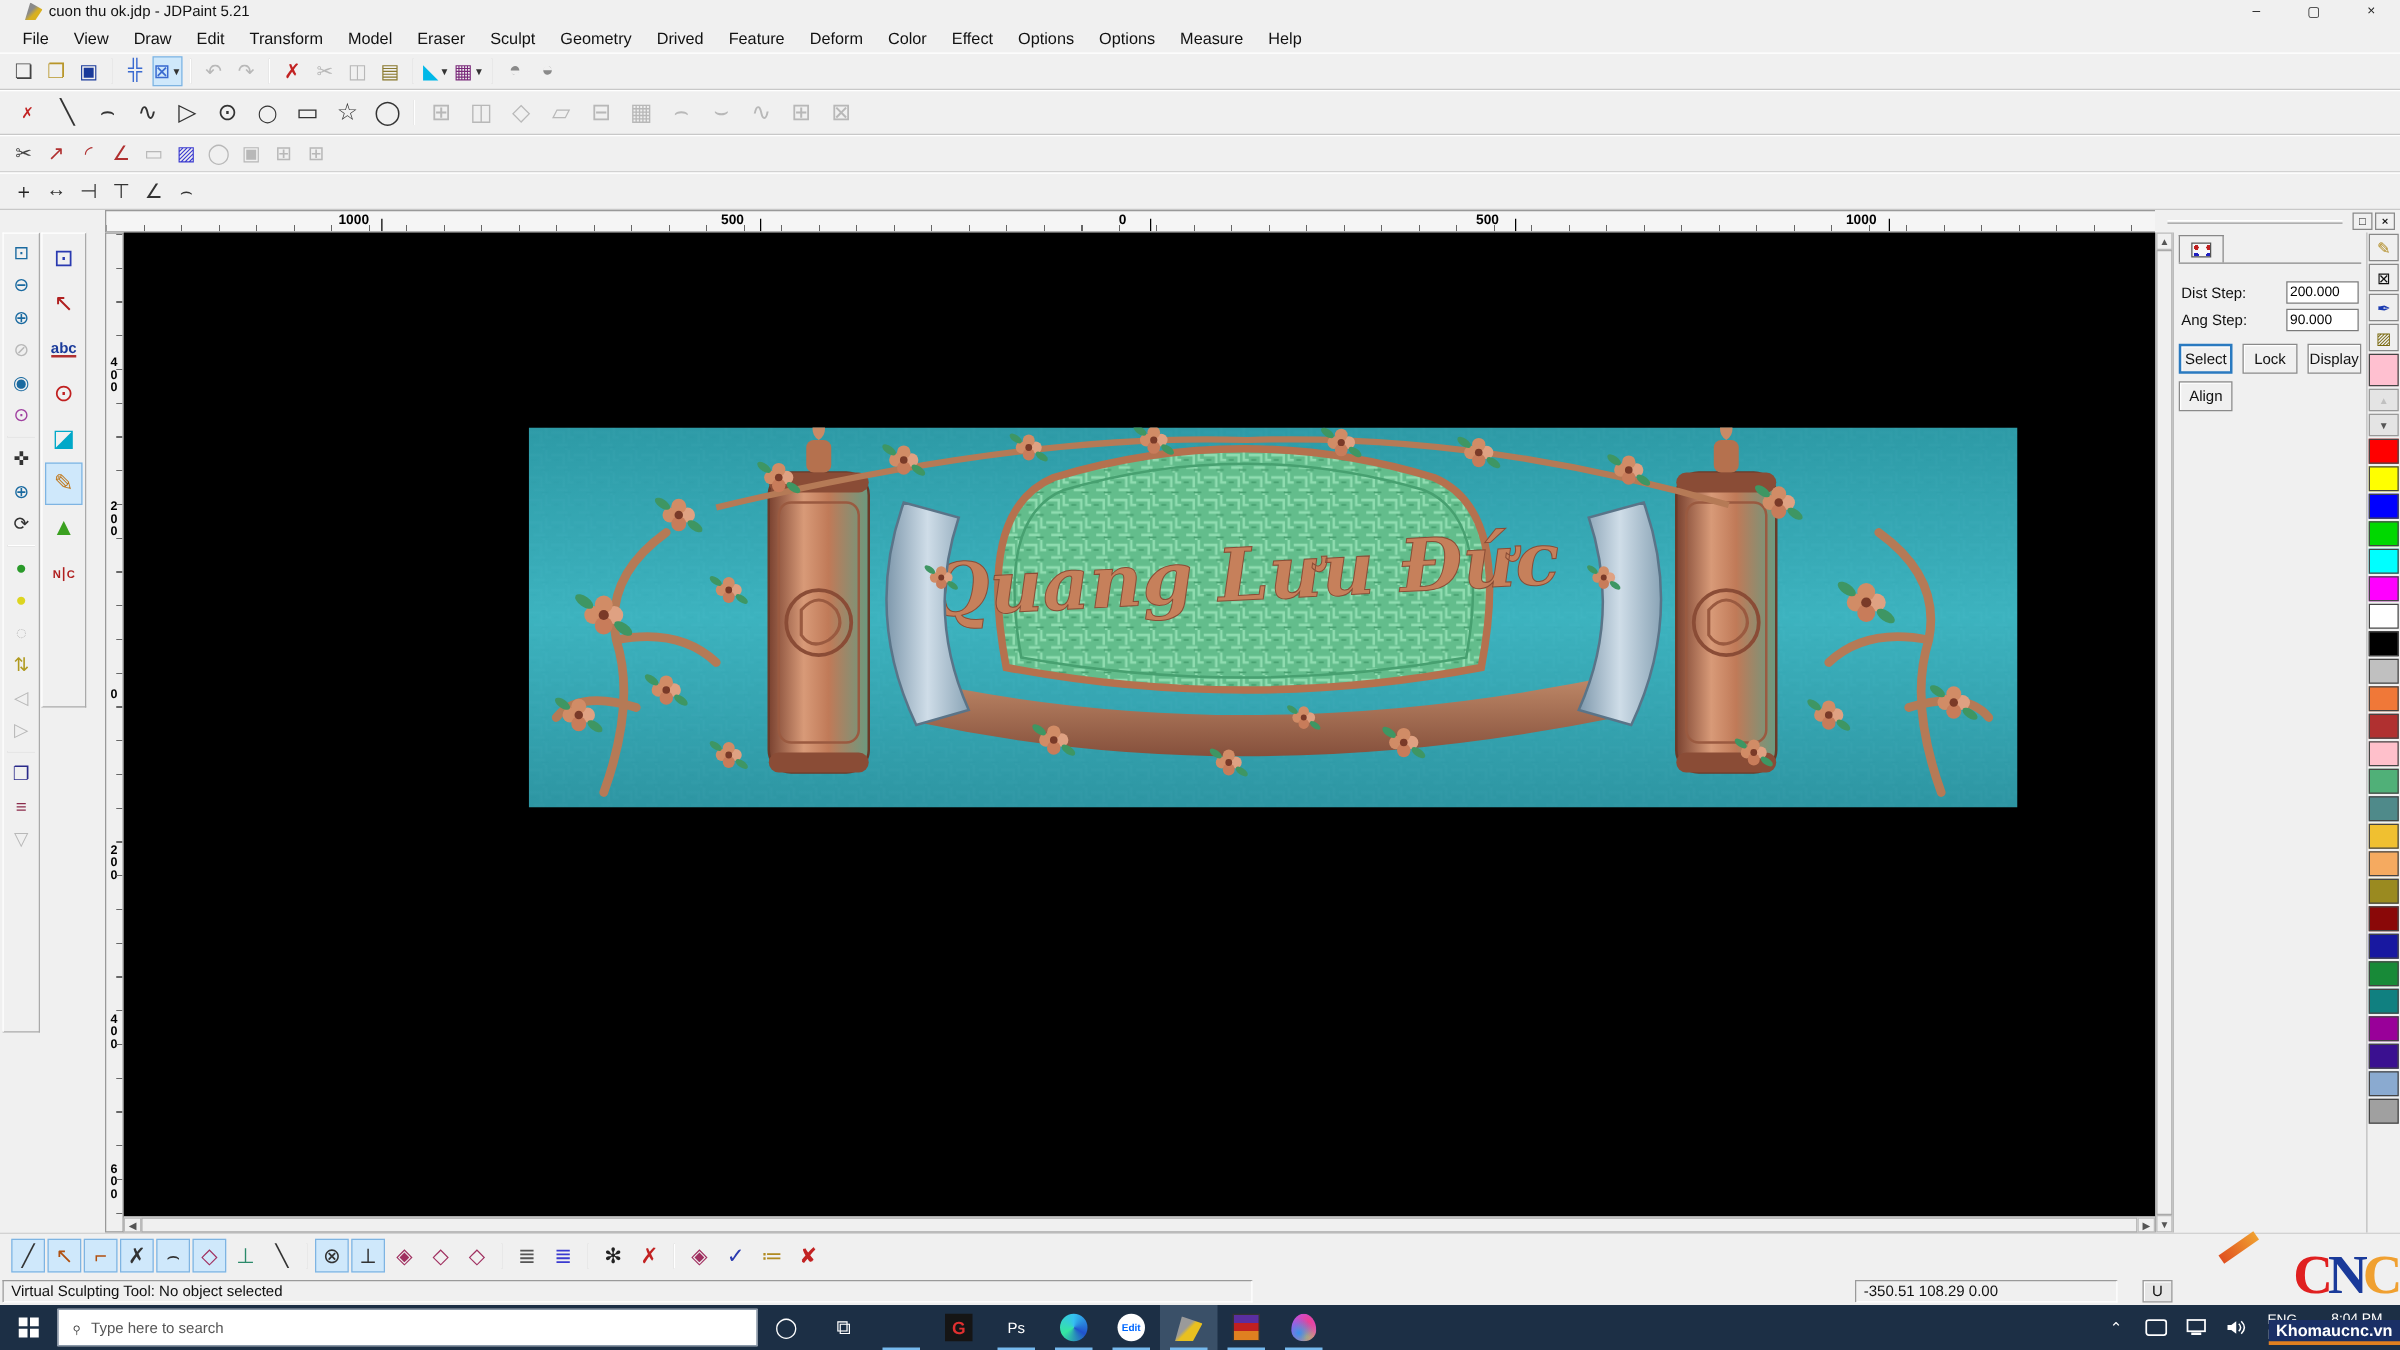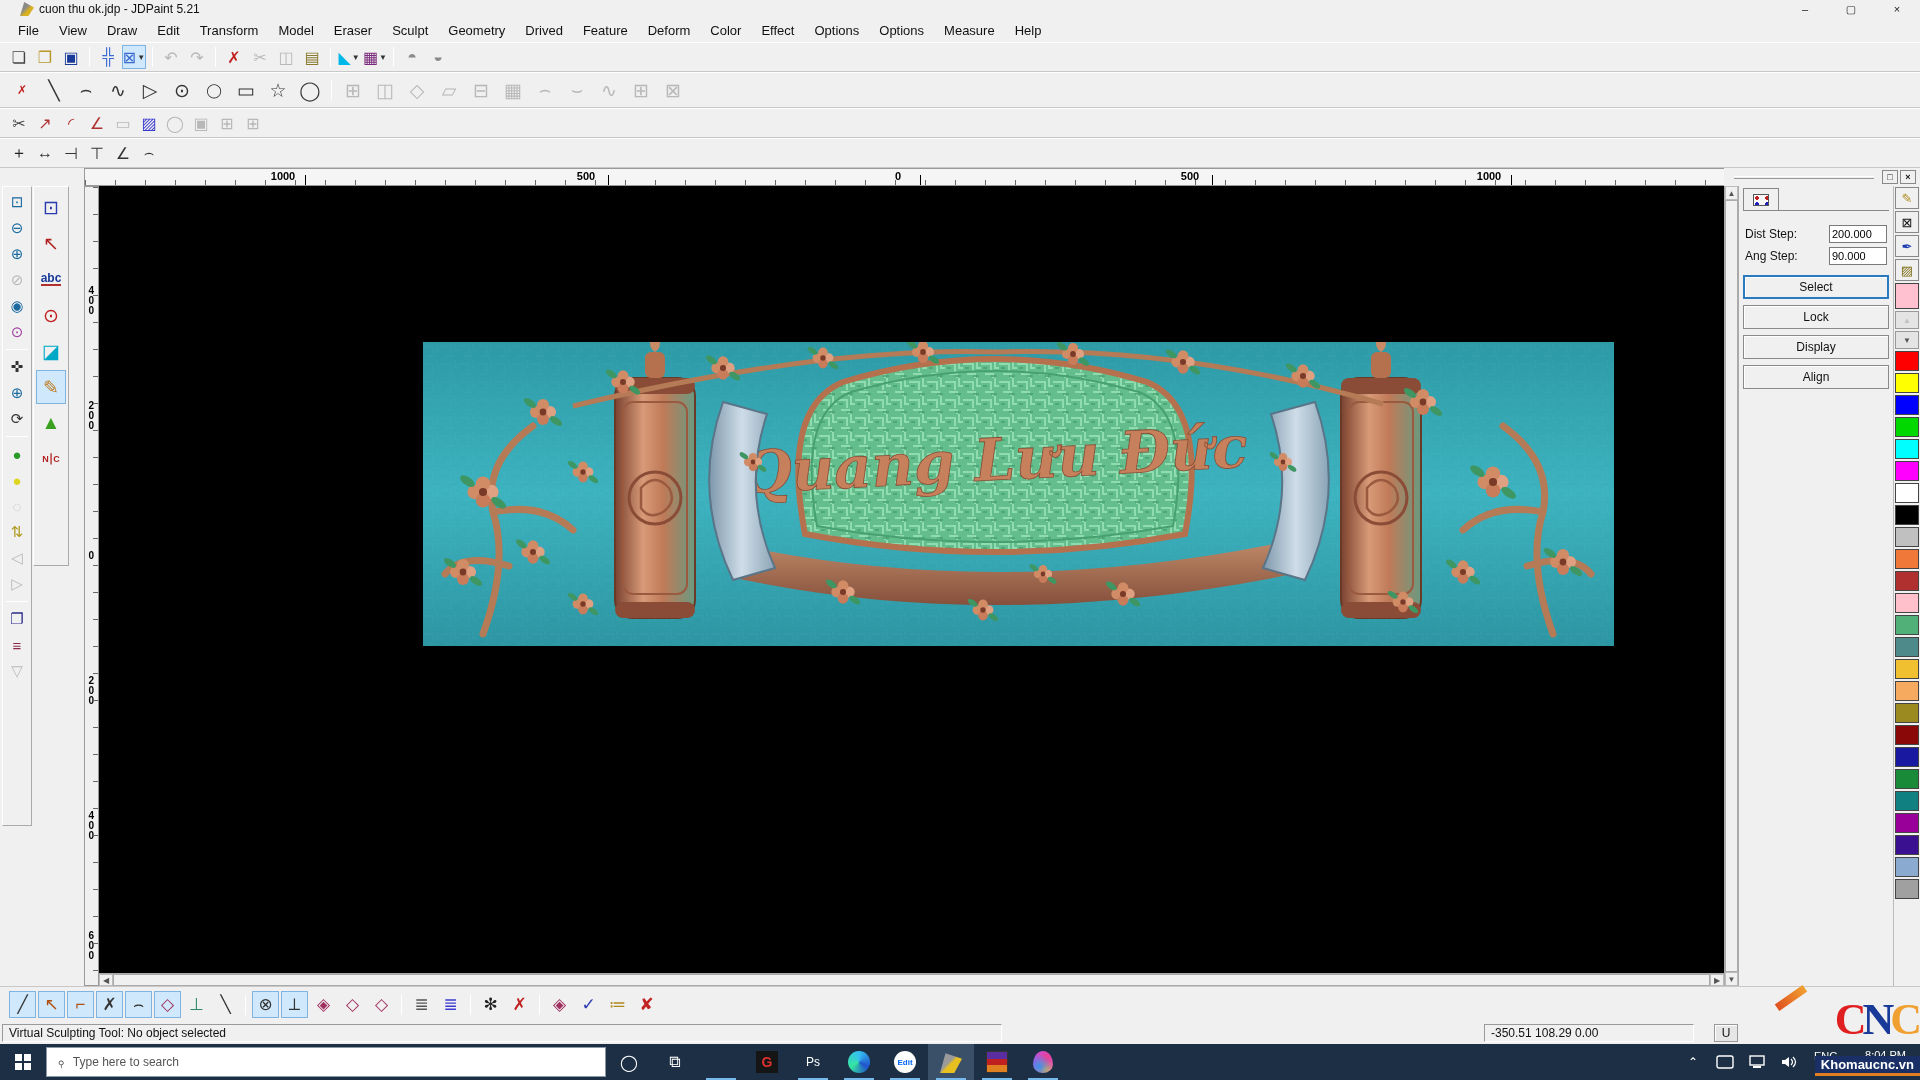--- a/index.html
+++ b/index.html
@@ -73,21 +73,21 @@
   .rpanel { width:155px; background:#f0f0f0; border-left:1px solid #aaa; padding:2px 4px; }
   .ptab { width:36px; height:22px; border:1px solid #888; border-bottom:none; background:#f0f0f0; display:flex; align-items:center; justify-content:center; }
   .ptab .dots { width:16px; height:12px; background:
       radial-gradient(circle 2px at 3px 3px,#c02020 95%,transparent), radial-gradient(circle 2px at 13px 3px,#c02020 95%,transparent),
       radial-gradient(circle 2px at 3px 9px,#2020c0 95%,transparent), radial-gradient(circle 2px at 13px 9px,#2020c0 95%,transparent),
       #f8f8f8; border:1px solid #555; }
   .pbody { border-top:1px solid #888; padding-top:10px; }
   .prow { display:flex; align-items:center; justify-content:space-between; margin:4px 2px; }
   .prow label { font-size:12px; }
   .prow input { width:58px; height:18px; border:1px solid #7a7a7a; font-size:11px; padding:1px 2px; font-family:"Liberation Sans",sans-serif; }
-  .pbtns { display:grid; grid-template-columns:1fr; gap:6px 8px; margin-top:10px; }
+  .pbtns { display:grid; grid-template-columns:1fr 1fr 1fr; gap:6px 8px; margin-top:10px; }
   .pbtn { height:24px; background:#f0f0f0; border:1px solid #8a8a8a; box-shadow:inset 1px 1px 0 #fff; font-size:12px; display:flex; align-items:center; justify-content:center; }
   .pbtn.focused { border:2px solid #2a7ac0; }
 
   
   .colorstrip { width:27px; background:#f0f0f0; border-left:1px solid #bbb; display:flex; flex-direction:column; align-items:center; padding-top:0; }
   .cs-item { width:24px; height:22px; margin:1px 0; border:1px solid #444; display:flex; align-items:center; justify-content:center; font-size:13px; background:#fff; }
   .cs-tool { background:#f0f0f0; border-color:#888; }
   .cs-swatch { height:20px; }
   .cs-current { height:26px; }
   .cs-arrow { height:18px; background:#e4e4e4; border-color:#999; font-size:8px; color:#555; }

